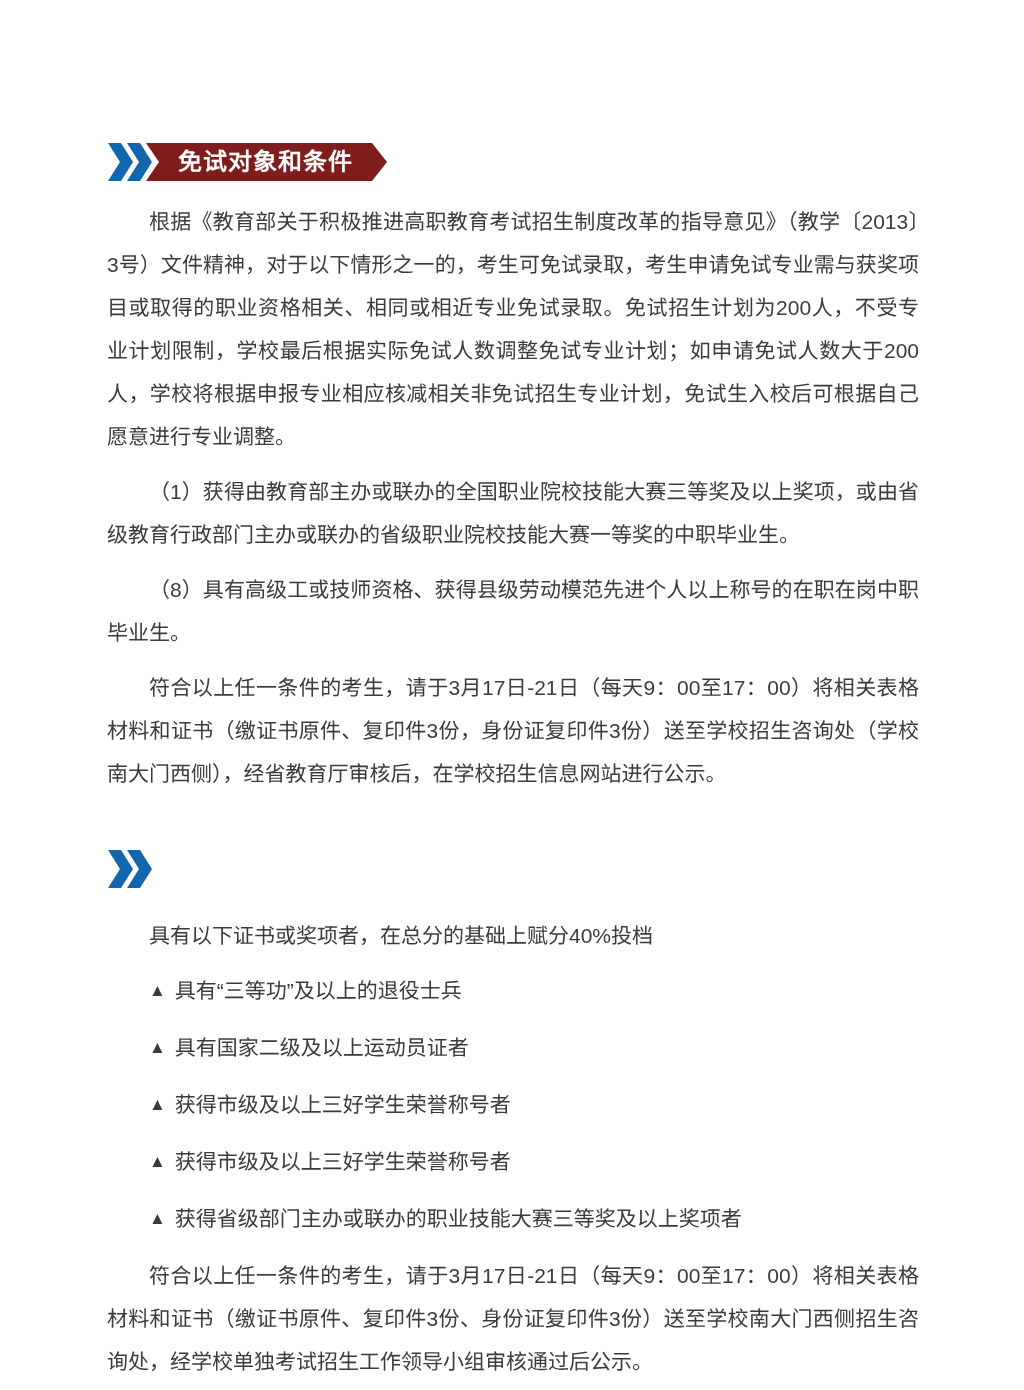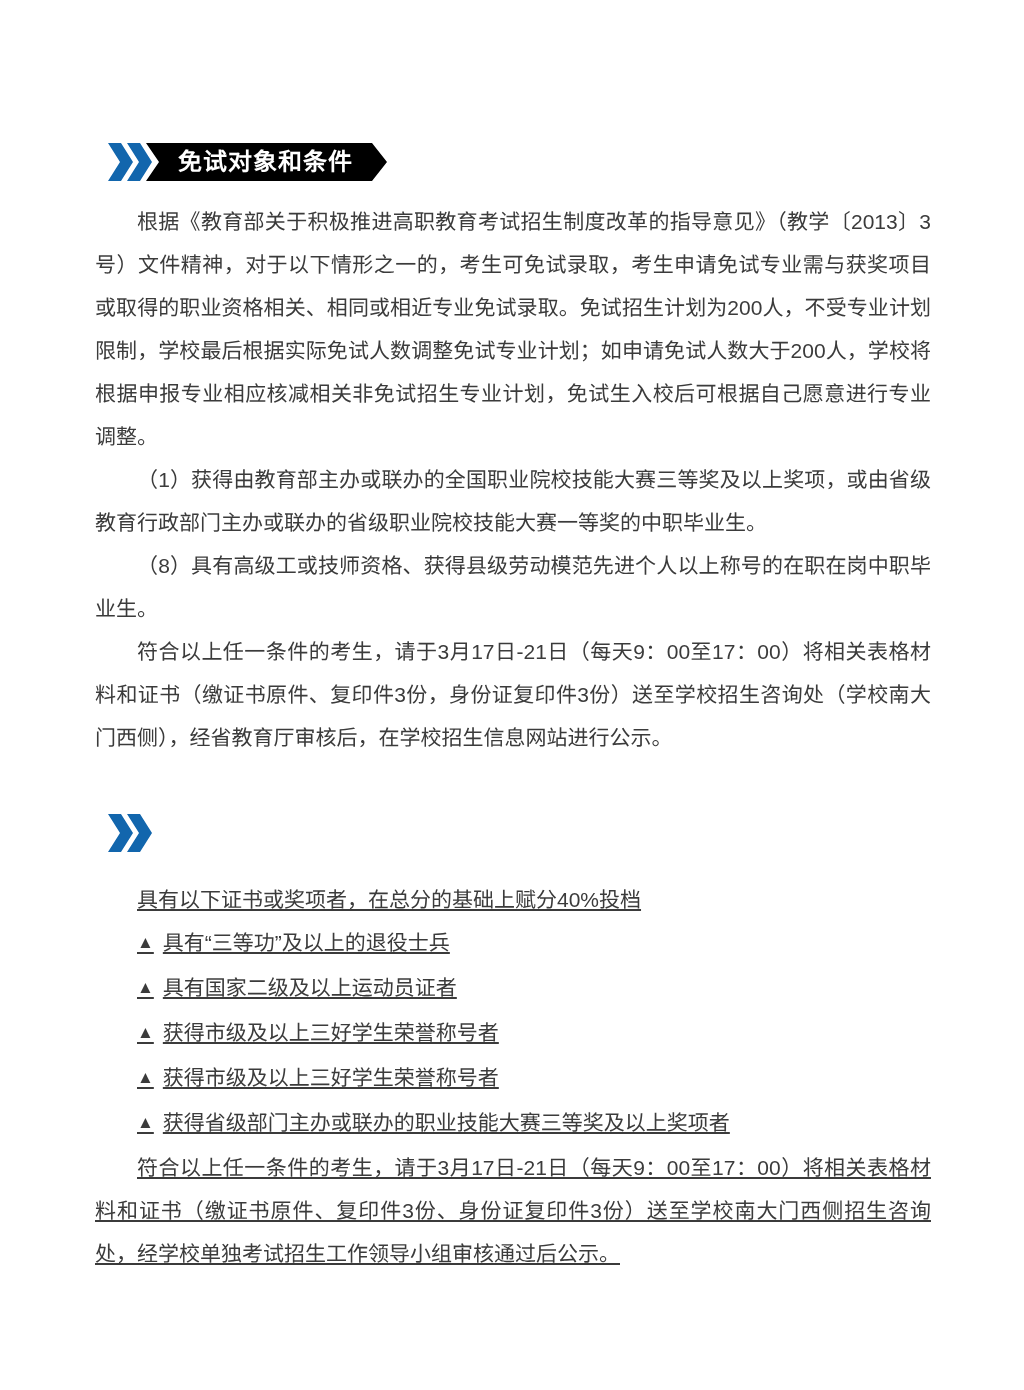--- a/index.html
+++ b/index.html
@@ -43,41 +43,41 @@
     clip-path: polygon(0% 0%, calc(100% - 15px) 0%, 100% 50%, calc(100% - 15px) 100%, 0% 100%, 13px 50%);
     white-space: nowrap;
   }
   
   .flow {
     font-size: 21px;
     line-height: 43px;
     text-align: justify;
     width: 836px;
   }
-  .flow p { margin: 0; text-indent: 2em; }
+  .flow p { margin: 12px; text-indent: 2em; }
   .first-flow { margin-top: 19px; }
   .badge-2 { margin-top: 55px; }
-  .second-flow { margin-top: 26px; text-decoration: underline; }
+  .second-flow { margin-top: 26px; }
   .bullet .marker {
     font-size: 17px;
     margin-right: 9px;
     position: relative;
     top: -2px;
   }
 </style>
 </head>
 <body style="background: rgb(255, 255, 255); color: rgb(59, 59, 59);">
 
 <div class="page">
 
   <div>
     <div class="badge">
       <span class="chevron" style="background: rgb(18, 102, 173);"></span>
       <span class="chevron" style="background: rgb(18, 102, 173);"></span>
-      <span class="banner" style="background: #000000; color: rgb(255, 255, 255); font-family: Liberation Serif, serif;"><span>免试对象和条件</span></span>
+      <span class="banner" style="background: #7f1d1d; color: rgb(255, 255, 255); font-family: Liberation Serif, serif;"><span>免试对象和条件</span></span>
     </div>
 
     <div class="flow first-flow">
       <p>根据《教育部关于积极推进高职教育考试招生制度改革的指导意见》（教学〔2013〕3号）文件精神，对于以下情形之一的，考生可免试录取，考生申请免试专业需与获奖项目或取得的职业资格相关、相同或相近专业免试录取。免试招生计划为200人，不受专业计划限制，学校最后根据实际免试人数调整免试专业计划；如申请免试人数大于200人，学校将根据申报专业相应核减相关非免试招生专业计划，免试生入校后可根据自己愿意进行专业调整。</p>
       <p>（1）获得由教育部主办或联办的全国职业院校技能大赛三等奖及以上奖项，或由省级教育行政部门主办或联办的省级职业院校技能大赛一等奖的中职毕业生。</p>
       <p>（8）具有高级工或技师资格、获得县级劳动模范先进个人以上称号的在职在岗中职毕业生。</p>
       <p>符合以上任一条件的考生，请于3月17日-21日（每天9：00至17：00）将相关表格材料和证书（缴证书原件、复印件3份，身份证复印件3份）送至学校招生咨询处（学校南大门西侧），经省教育厅审核后，在学校招生信息网站进行公示。</p>
     </div>
   </div>
 

